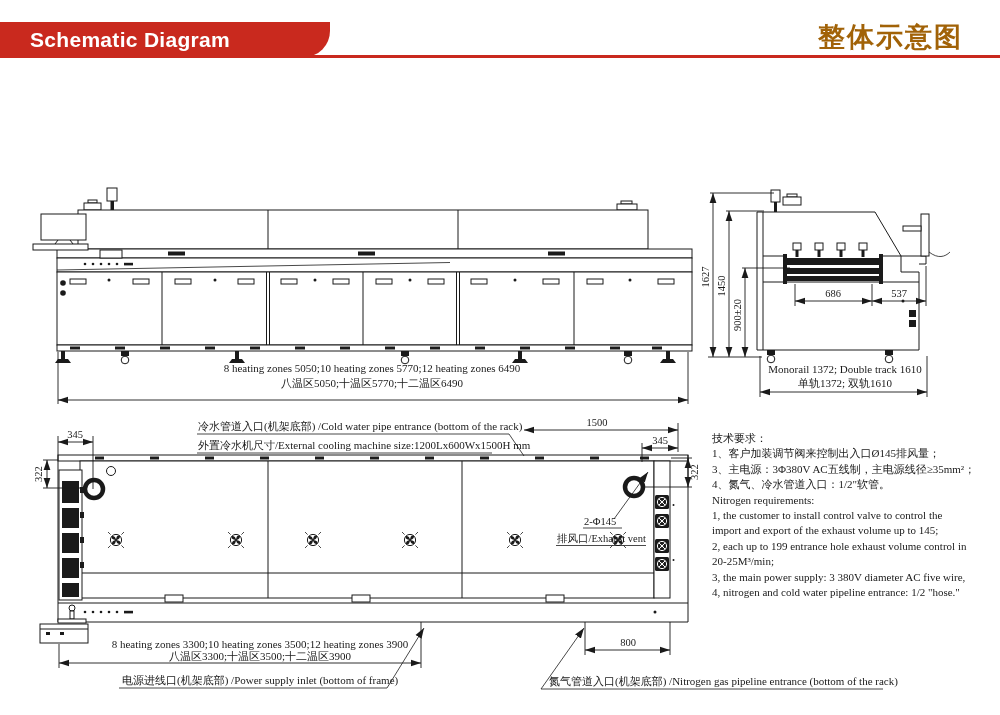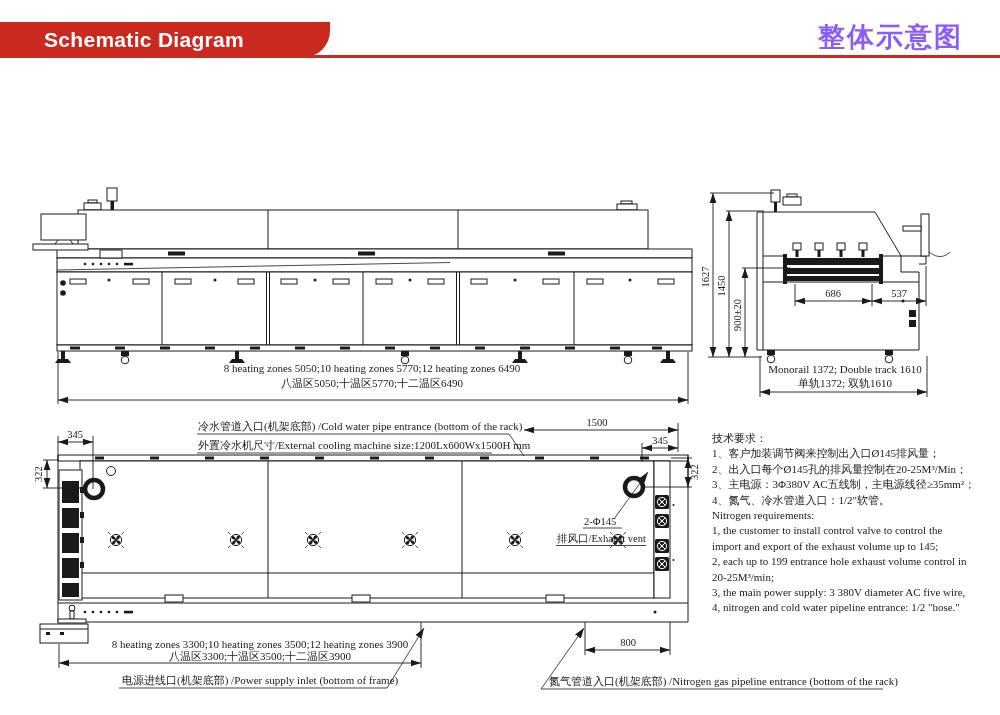--- a/index.html
+++ b/index.html
@@ -1,25 +1,25 @@
 <!DOCTYPE html>
 <html><head>
 <meta charset="utf-8">
 <style>
   html,body{margin:0;padding:0;background:#ffffff;}
   .page{position:relative;width:1000px;height:715px;background:#fff;overflow:hidden;
         font-family:"Liberation Serif", serif;color:#1a1a1a;}
   
   .banner{position:absolute;left:0;top:22px;width:330px;height:35px;background:#c9291e;
-          border-radius:0 0 26px 0;display:flex;align-items:center;padding-left:44px;
+          border-radius:0 0 26px 0;display:flex;align-items:center;padding-left:30px;
           box-sizing:border-box;}
   .banner .t-en{color:#fff;font-family:"Liberation Sans",sans-serif;font-weight:bold;
           font-size:21px;letter-spacing:.3px;}
   .redline{position:absolute;left:0;top:55px;width:1000px;height:3px;background:#c9291e;}
-  .title-zh{position:absolute;left:818px;top:22px;color:#8b5cf6;
+  .title-zh{position:absolute;left:818px;top:22px;color:#a16207;
           font-family:"Liberation Sans",sans-serif;font-weight:bold;font-size:27px;
           letter-spacing:2px;line-height:30px;}
   
   .tech{position:absolute;left:712px;top:431px;width:288px;font-size:11px;
         line-height:15.4px;white-space:nowrap;}
   .tech div{height:15.4px;}
   
   svg.draw{position:absolute;left:0;top:0;}
   .ln{stroke:#1a1a1a;stroke-width:1;fill:none;}
   .lnw{stroke:#1a1a1a;stroke-width:1;fill:#ffffff;}
@@ -37,21 +37,20 @@
 
   <div class="banner">
     <span class="t-en">Schematic Diagram</span>
   </div>
   <div class="redline"></div>
   <div class="title-zh">整体示意图</div>
 
   <div class="tech">
     <div>技术要求：</div>
     <div>1、客户加装调节阀来控制出入口Ø145排风量；</div>
-    <div>2、出入口每个Ø145孔的排风量控制在20-25M³/Min；</div>
     <div>3、主电源：3Φ380V AC五线制，主电源线径≥35mm²；</div>
     <div>4、氮气、冷水管道入口：1/2"软管。</div>
     <div>Nitrogen requirements:</div>
     <div>1, the customer to install control valve to control the</div>
     <div>import and export of the exhaust volume up to 145;</div>
     <div>2, each up to 199 entrance hole exhaust volume control in</div>
     <div>20-25M³/min;</div>
     <div>3, the main power supply: 3 380V diameter AC five wire,</div>
     <div>4, nitrogen and cold water pipeline entrance: 1/2 "hose."</div>
   </div>

